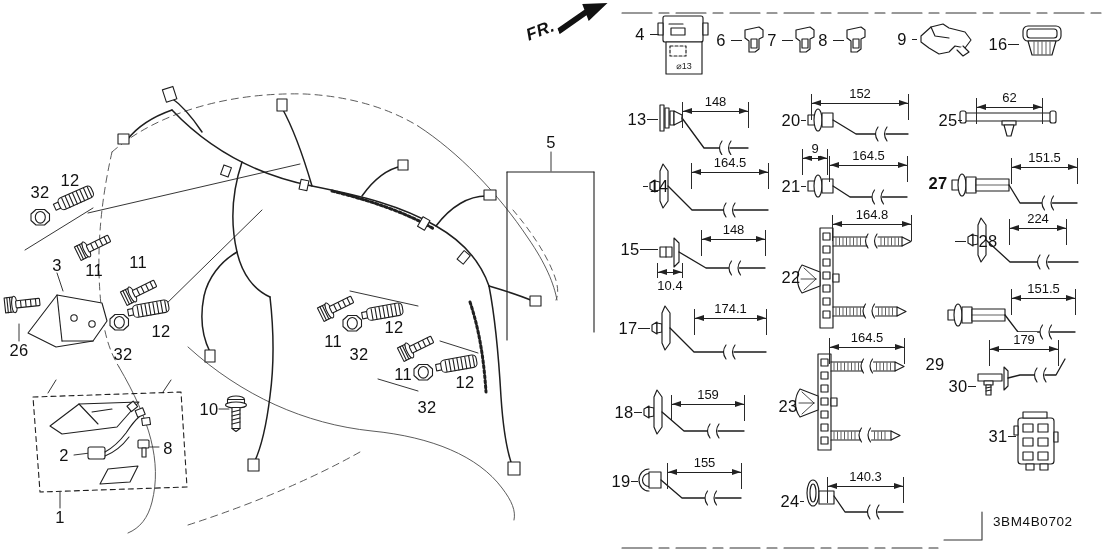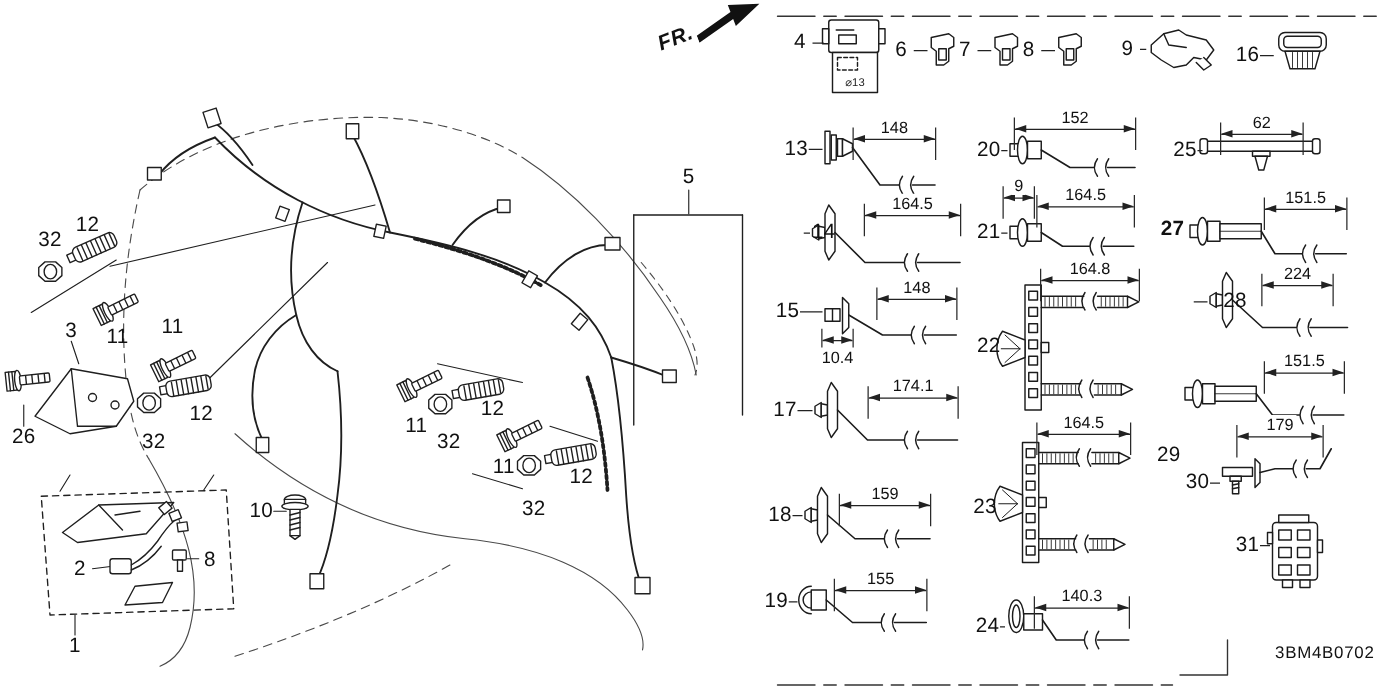--- a/index.html
+++ b/index.html
@@ -15,21 +15,21 @@
   .dim .ext.l{left:-1px;} .dim .ext.r{right:-1px;}
   .dim .ah{position:absolute;top:-4px;width:0;height:0;border-top:3.2px solid transparent;border-bottom:3.2px solid transparent;}
   .dim .ah.l{left:0;border-right:9px solid #222;}
   .dim .ah.r{right:0;border-left:9px solid #222;}
   .dim .dv{position:absolute;left:50%;transform:translateX(-50%);bottom:3px;font-size:13px;
            background:#fff;padding:0 2px;white-space:nowrap;}
   .dim.below .dv{bottom:auto;top:5px;}
   #fr{position:absolute;left:527px;top:24px;display:flex;align-items:center;gap:2px;
       transform:rotate(-21deg);transform-origin:left center;}
   .fr-text{font-size:17px;font-weight:bold;font-style:italic;letter-spacing:.5px;}
-  #code{position:absolute;left:1020px;top:514px;font-size:13.5px;letter-spacing:.6px;}
+  #code{position:absolute;left:993px;top:514px;font-size:13.5px;letter-spacing:.6px;}
 </style>
 </head>
 <body>
 
 <div id="stage">
 
   <svg id="main-art" viewBox="0 0 1108 554">
     <defs>
       <g id="g-bolt">
         <rect x="0" y="1" width="8" height="15" fill="#fff"></rect>

